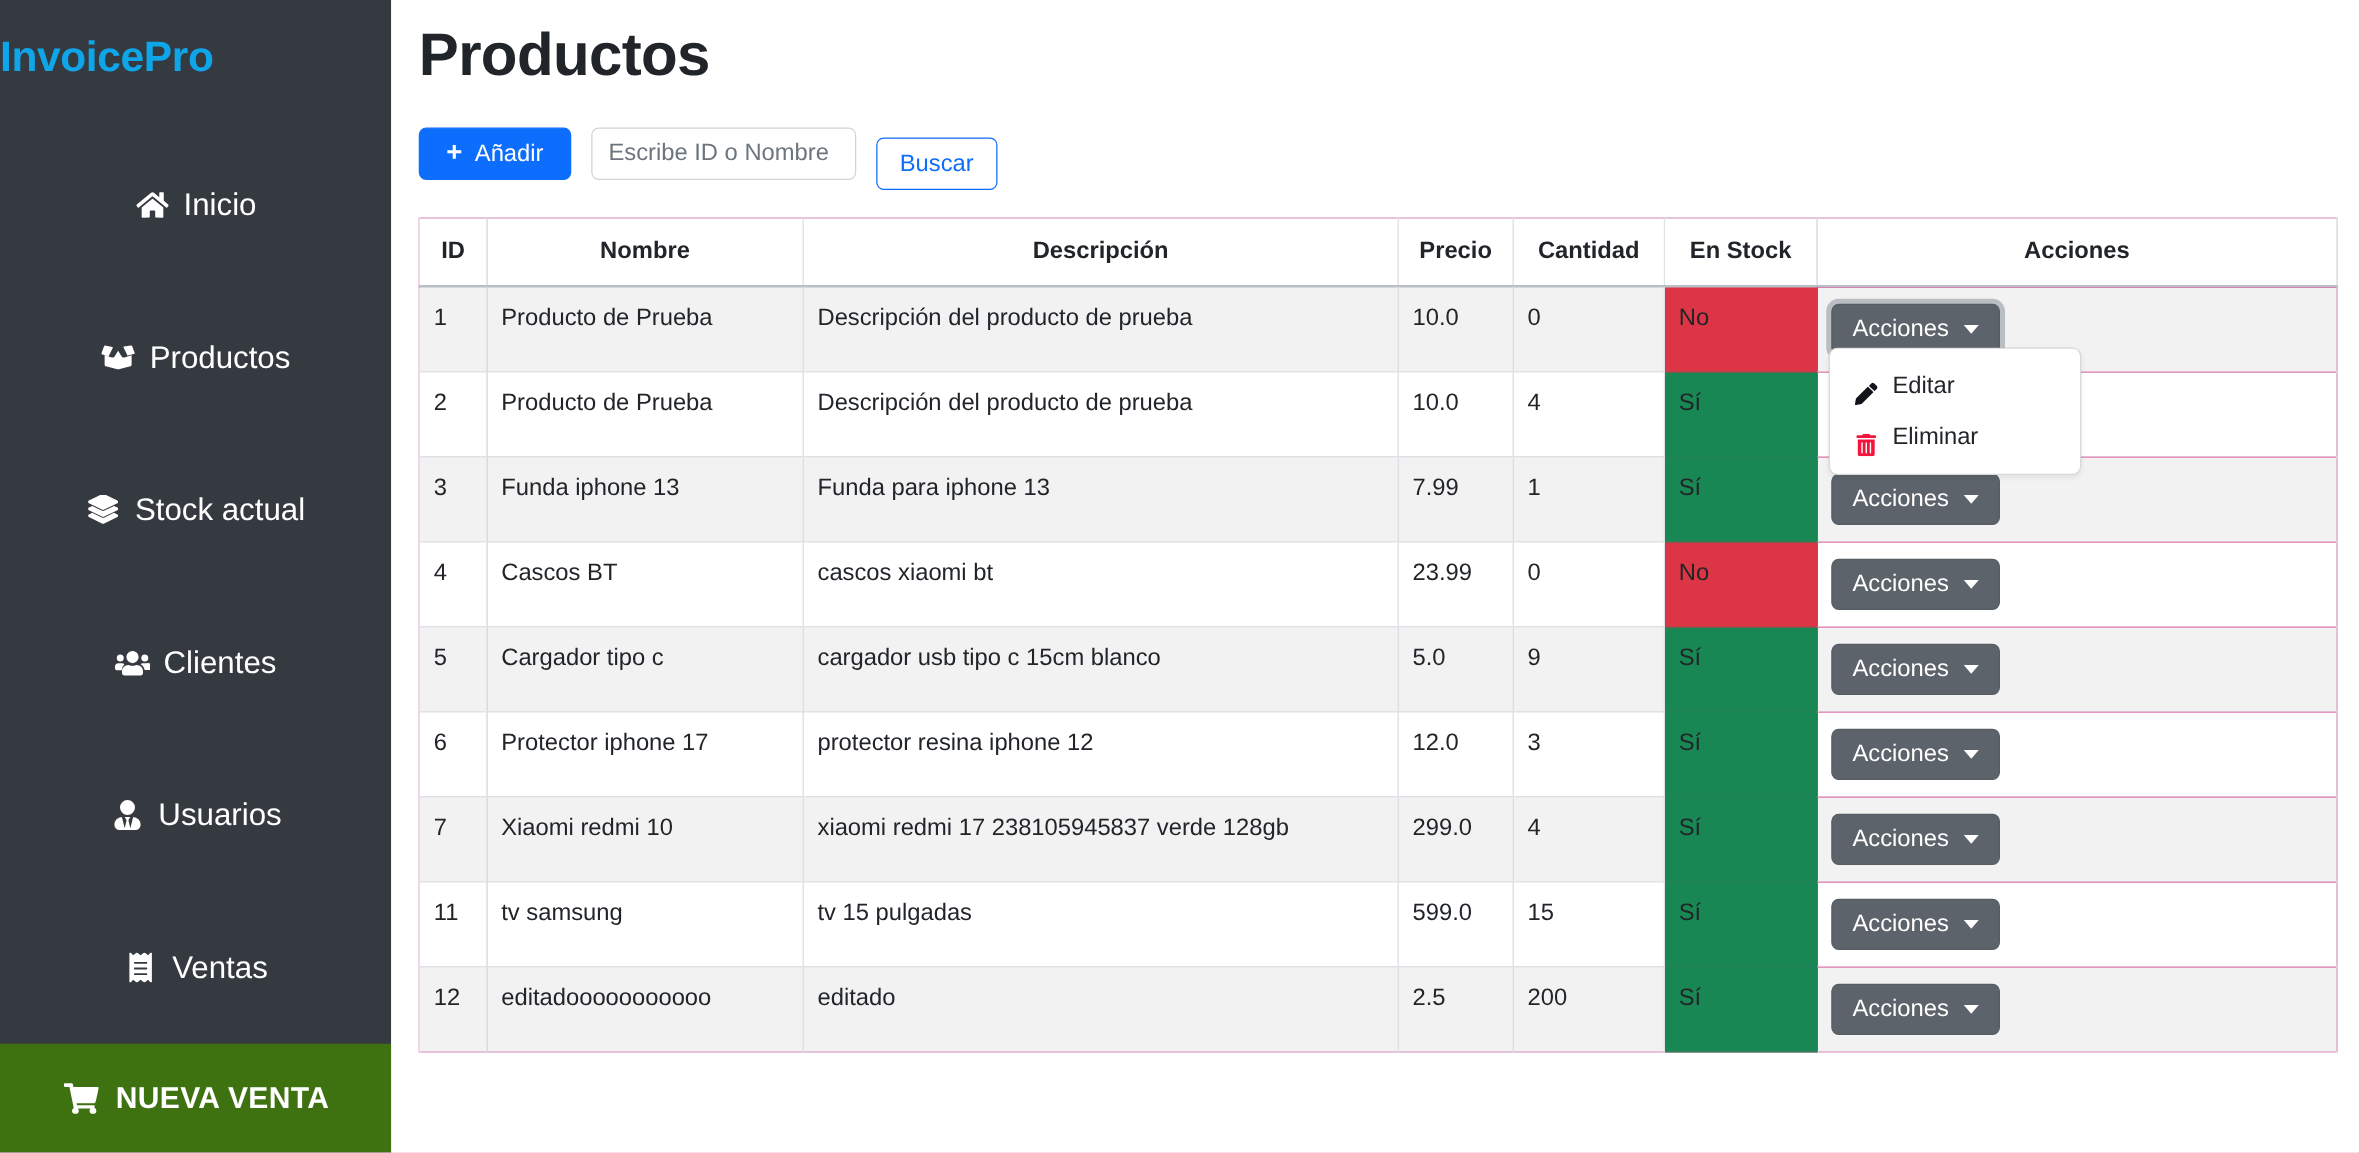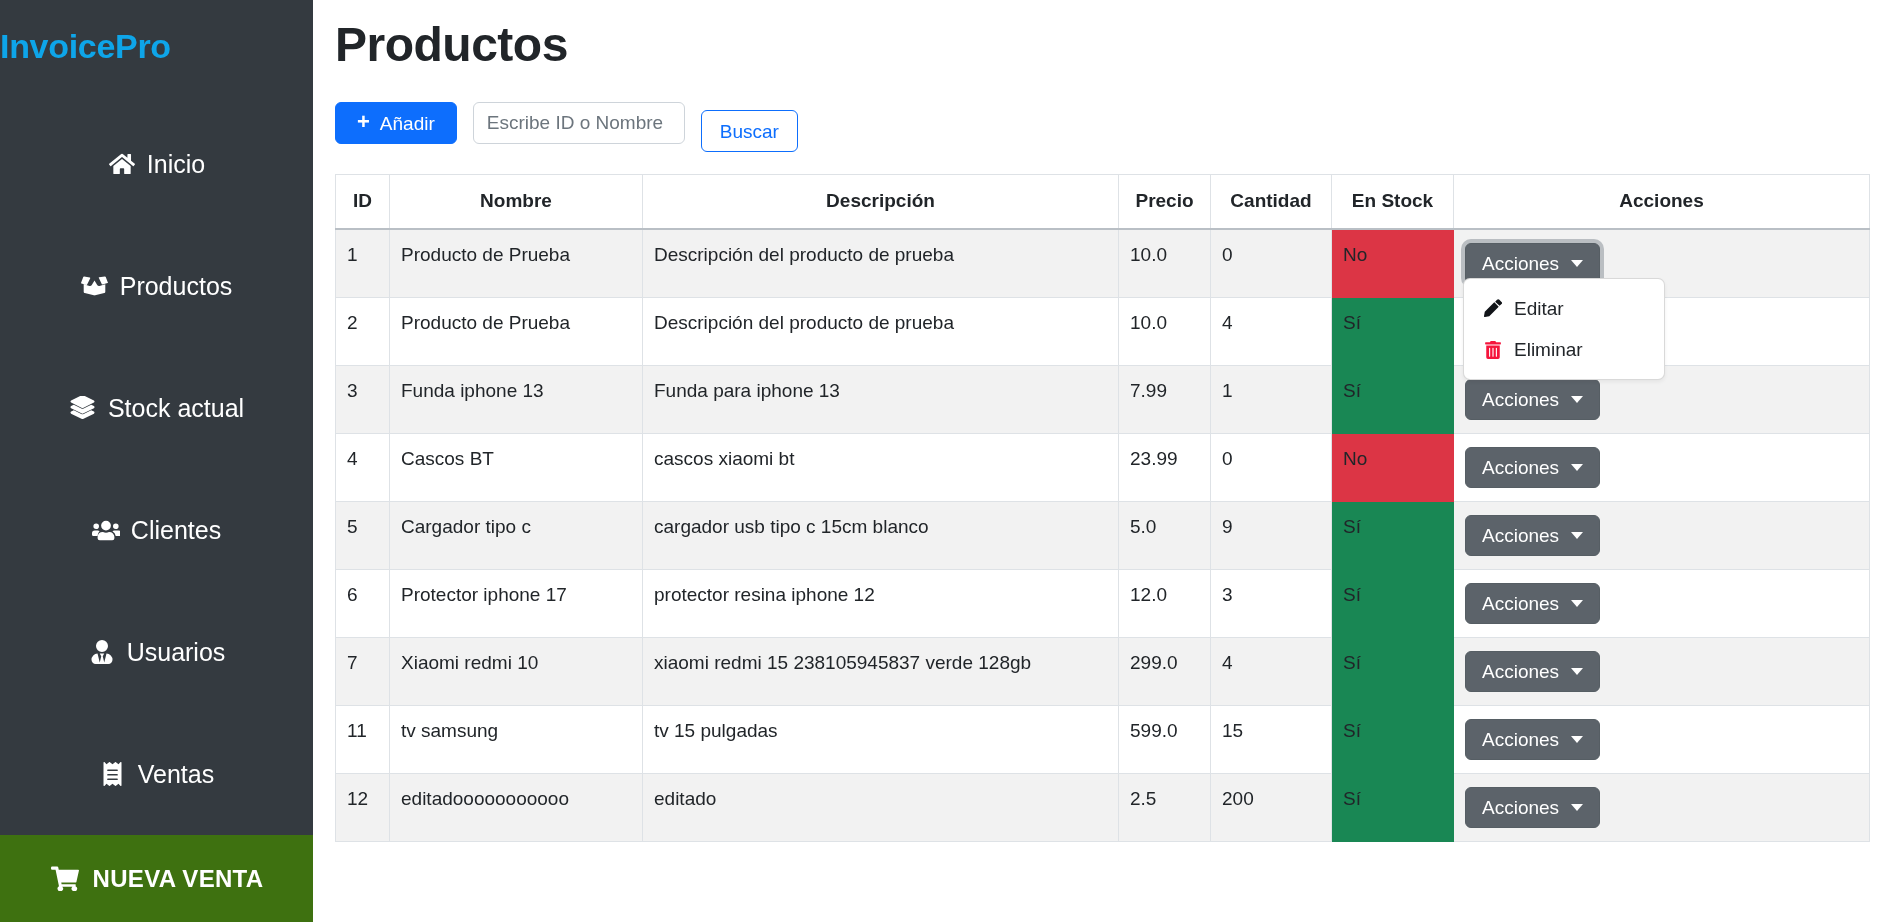--- a/index.html
+++ b/index.html
@@ -237,21 +237,21 @@
     width: 202px;
     background: #ffffff;
     border: 1px solid rgba(0,0,0,.15);
     border-radius: 7px;
     padding: 9px 0;
     box-shadow: 0 2px 4px rgba(0,0,0,.06);
     z-index: 50;
   }
   .dropdown-item {
     display: flex;
-    align-items: center;
+    align-items: flex-end;
     gap: 11px;
     padding: 4px 19px;
     font-size: 19px;
     color: #212529;
     line-height: 1.75;
     cursor: pointer;
     white-space: nowrap;
   }
   .dd-ico { width: 20px; height: 20px; display: inline-flex; align-items: center; justify-content: center; }
   .dd-ico svg { display: block; }
@@ -452,21 +452,21 @@
               <td>3</td>
               <td class="stock yes">Sí</td>
               <td class="actions"><button class="btn-acciones">
                   <span>Acciones</span>
                   <span class="caret"></span>
                 </button></td>
             </tr>
             <tr class="odd">
               <td>7</td>
               <td>Xiaomi redmi 10</td>
-              <td>xiaomi redmi 15 238105945837 verde 128gb</td>
+              <td>xiaomi redmi 17 238105945837 verde 128gb</td>
               <td>299.0</td>
               <td>4</td>
               <td class="stock yes">Sí</td>
               <td class="actions"><button class="btn-acciones">
                   <span>Acciones</span>
                   <span class="caret"></span>
                 </button></td>
             </tr>
             <tr class="even">
               <td>11</td>

